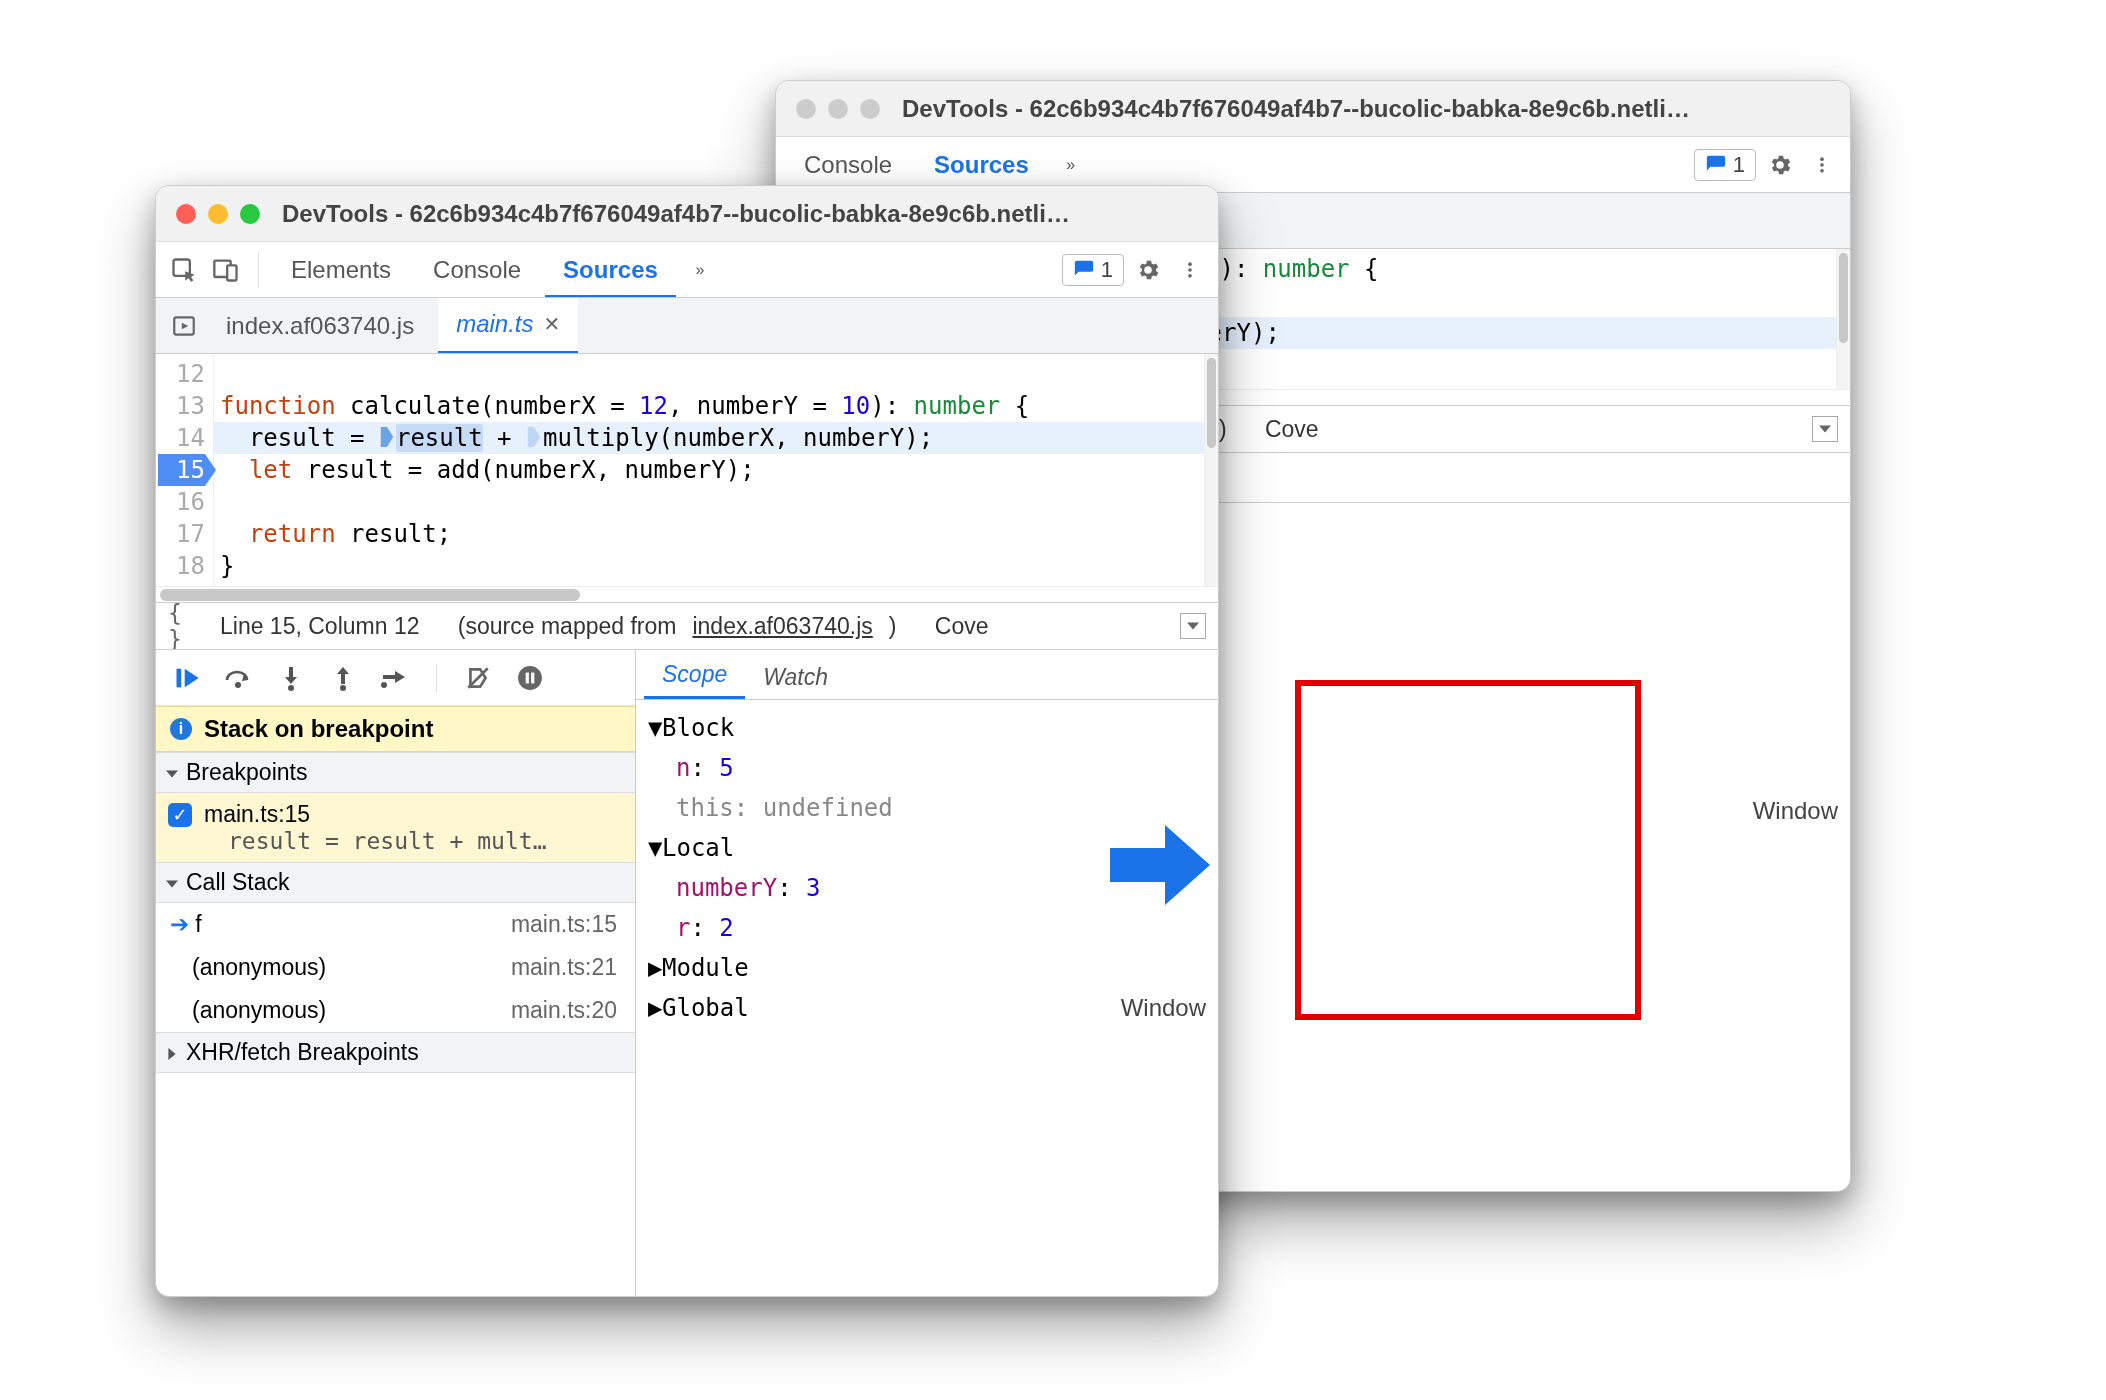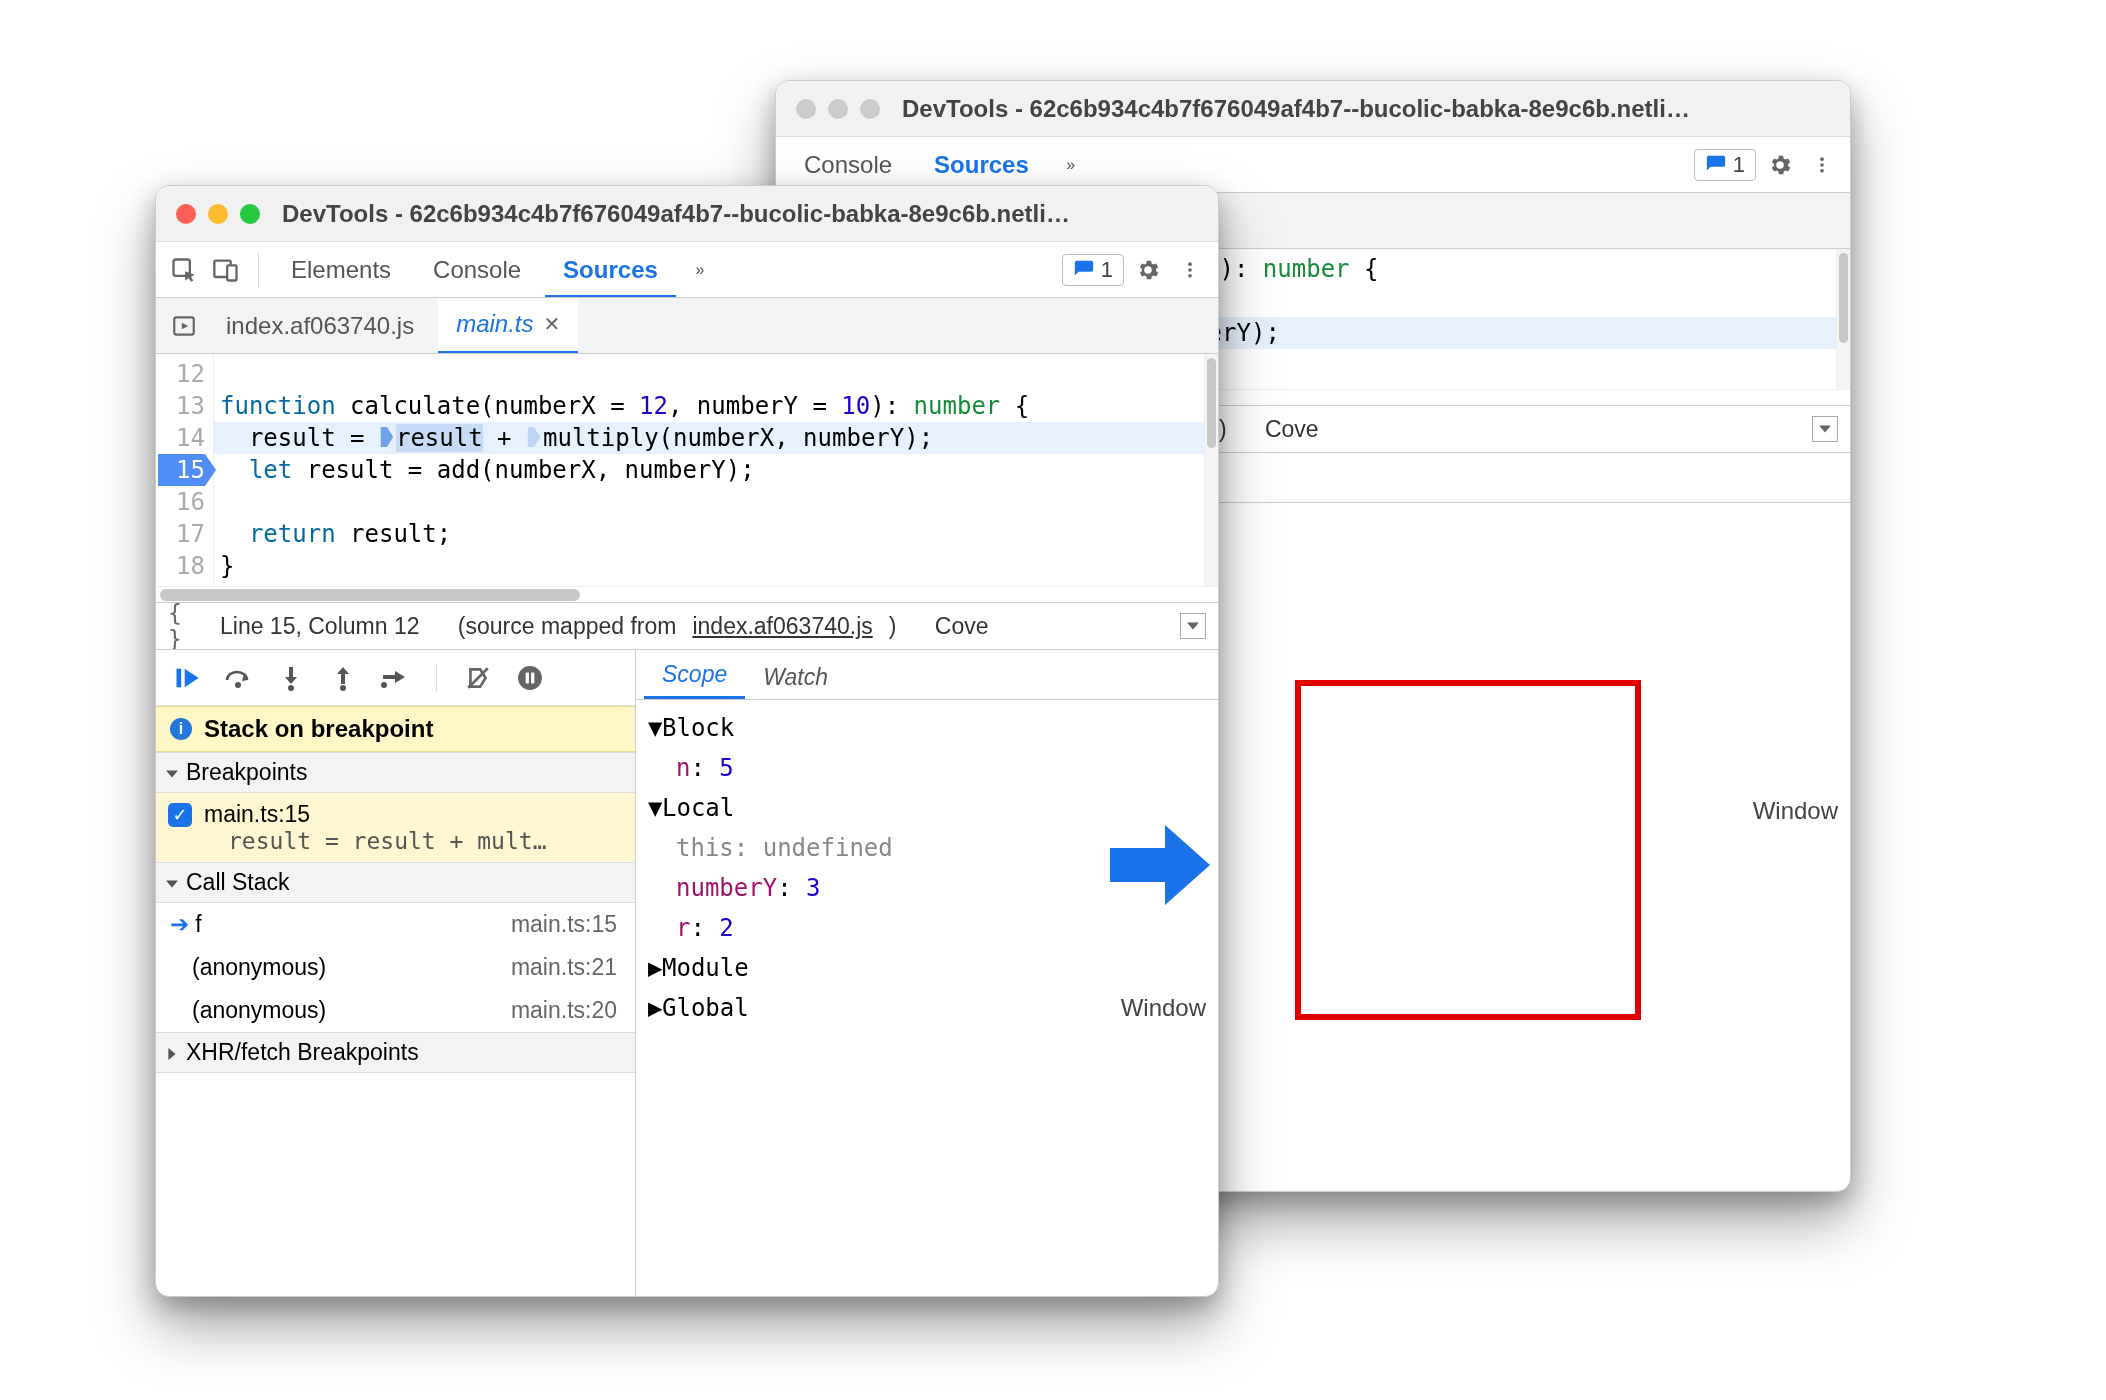--- a/index.html
+++ b/index.html
@@ -71,21 +71,21 @@
   .file-tab { font-size: 24px; color: #555; padding: 0 18px; height: 56px; line-height: 56px; display: inline-flex; align-items: center; gap: 10px; cursor: pointer;}
   .file-tab.active { background: #fff; color: #1a73e8; border-bottom: 3px solid #1a73e8; font-style: italic; }
   .file-tab .close-x { color: #666; font-style: normal; font-size: 20px; }
 
   .code-area { position: relative; height: 232px; display: flex; background: #fff; font-family: Menlo, Consolas, monospace; font-size: 24px; }
   .gutter { width: 58px; text-align: right; color: #aaa; padding: 4px 8px 4px 2px; background:#fff; border-right:1px solid #eee; position: relative; }
   .gutter div { height: 32px; line-height: 32px; }
   .codelines { flex: 1; padding: 4px 0; position: relative; overflow:hidden; }
   .codelines .row { height: 32px; line-height: 32px; white-space: pre; padding-left: 6px; }
   .row.hl { background: #e7f0fd; }
-  .kw { color: #0369a1; }
+  .kw { color: #c2410c; }
   .num { color: #1c00cf; }
   .type { color: #178a3a; }
   .tok-hl { background: #c7dbf7; border-radius: 3px; }
   .arrow-marker { display: inline-block; vertical-align: middle; margin-right: 1px; }
   .arrow-marker svg { width: 16px; height: 20px; }
   .gutter .ln-hl { background: #4f8df7; color: #fff; position: relative; }
   .gutter .ln-hl::after { content:""; position:absolute; right:-11px; top:0; border-left:11px solid #4f8df7; border-top:16px solid transparent; border-bottom:16px solid transparent; }
   .vscroll { position: relative; width: 14px; background: #f4f4f4; border-left:1px solid #eee; }
   .vscroll .thumb { position: absolute; left:2px; right:2px; top:4px; height:90px; background:#c7c7c7; border-radius:6px; }
   .hscroll { height: 16px; background: transparent; position: relative; border-top:1px solid #eee;}
@@ -474,22 +474,22 @@
       </div>
     </div>
     <div class="dbg-right">
       <div class="scope-tabs">
         <span class="scope-tab active">Scope</span>
         <span class="scope-tab">Watch</span>
       </div>
       <div class="scope-tree">
         <div class="st-row"><span class="triangle">▼</span><span>Block</span></div>
         <div class="st-row indent1"><span class="var-name">n</span>: <span class="var-val">5</span></div>
+        <div class="st-row indent1"><span class="greytxt"><span>this</span>: <span>undefined</span></span></div>
         <div class="st-row"><span class="triangle">▼</span><span>Local</span></div>
-        <div class="st-row indent1"><span class="greytxt"><span>this</span>: <span>undefined</span></span></div>
         <div class="st-row indent1"><span class="var-name">numberY</span>: <span class="var-val">3</span></div>
         <div class="st-row indent1"><span class="var-name">r</span>: <span class="var-val">2</span></div>
         <div class="st-row"><span class="triangle">▶</span><span>Module</span></div>
         <div class="st-row global-row">
             <span><span class="triangle">▶</span><span>Global</span></span>
             <span class="win-label">Window</span>
           </div>
       </div>
     </div>
   </div>

